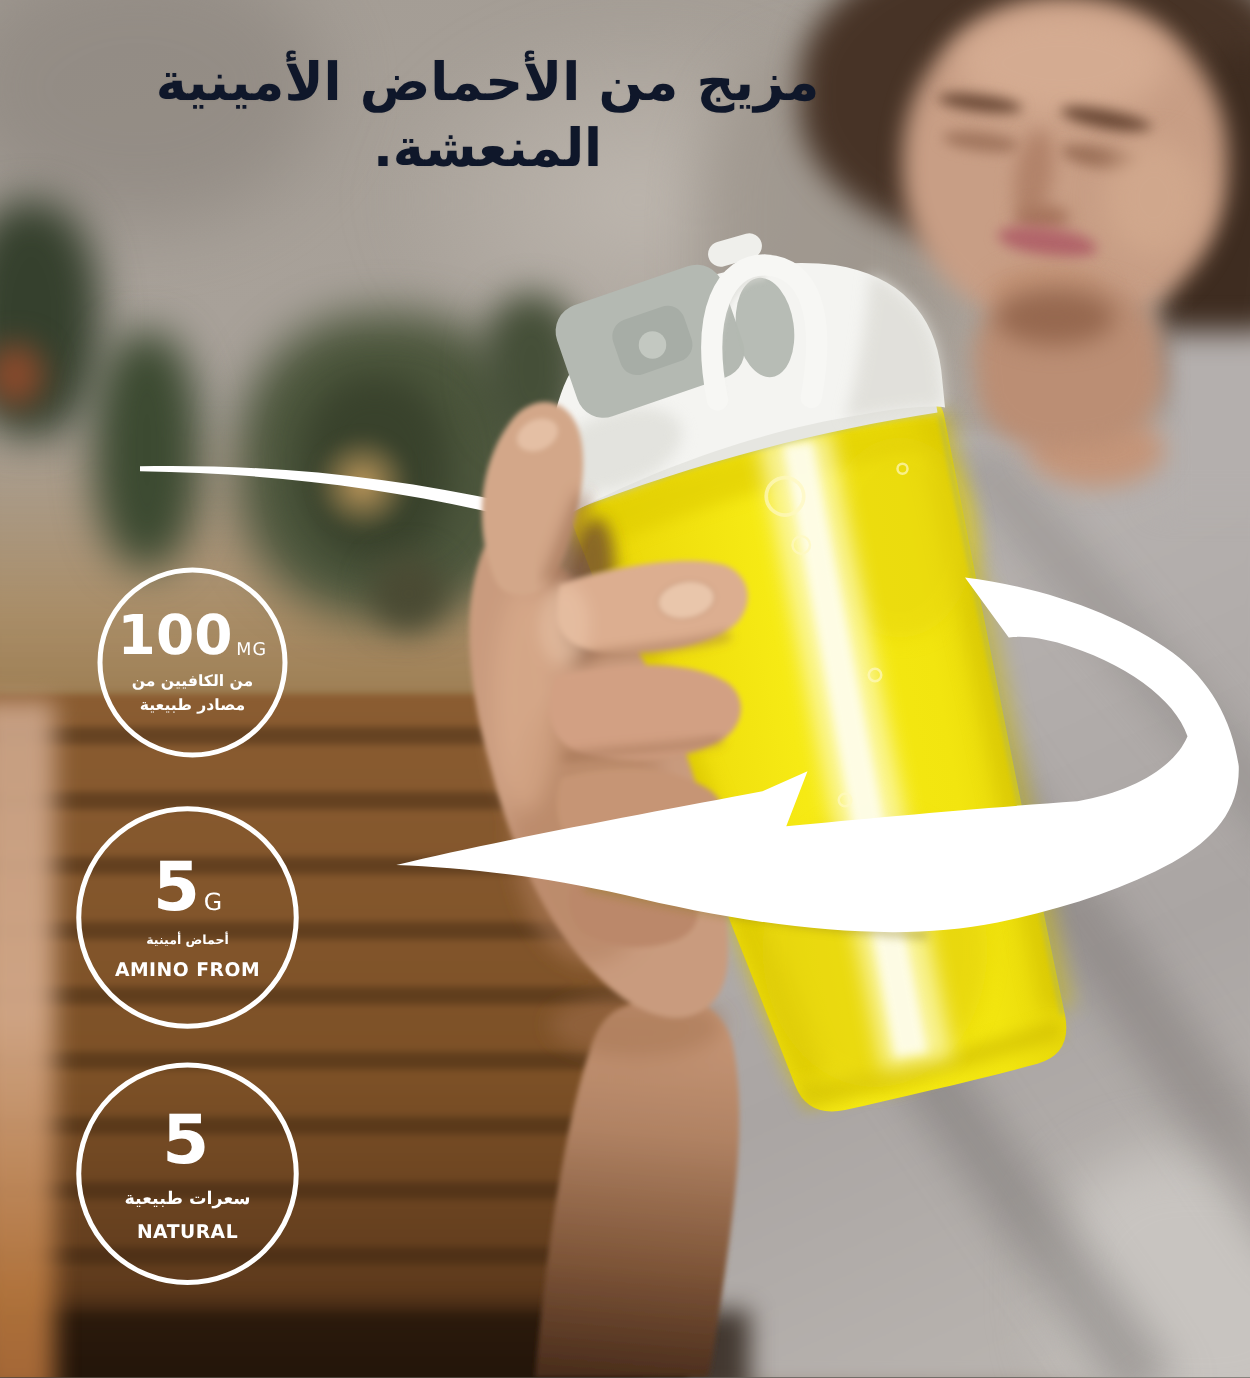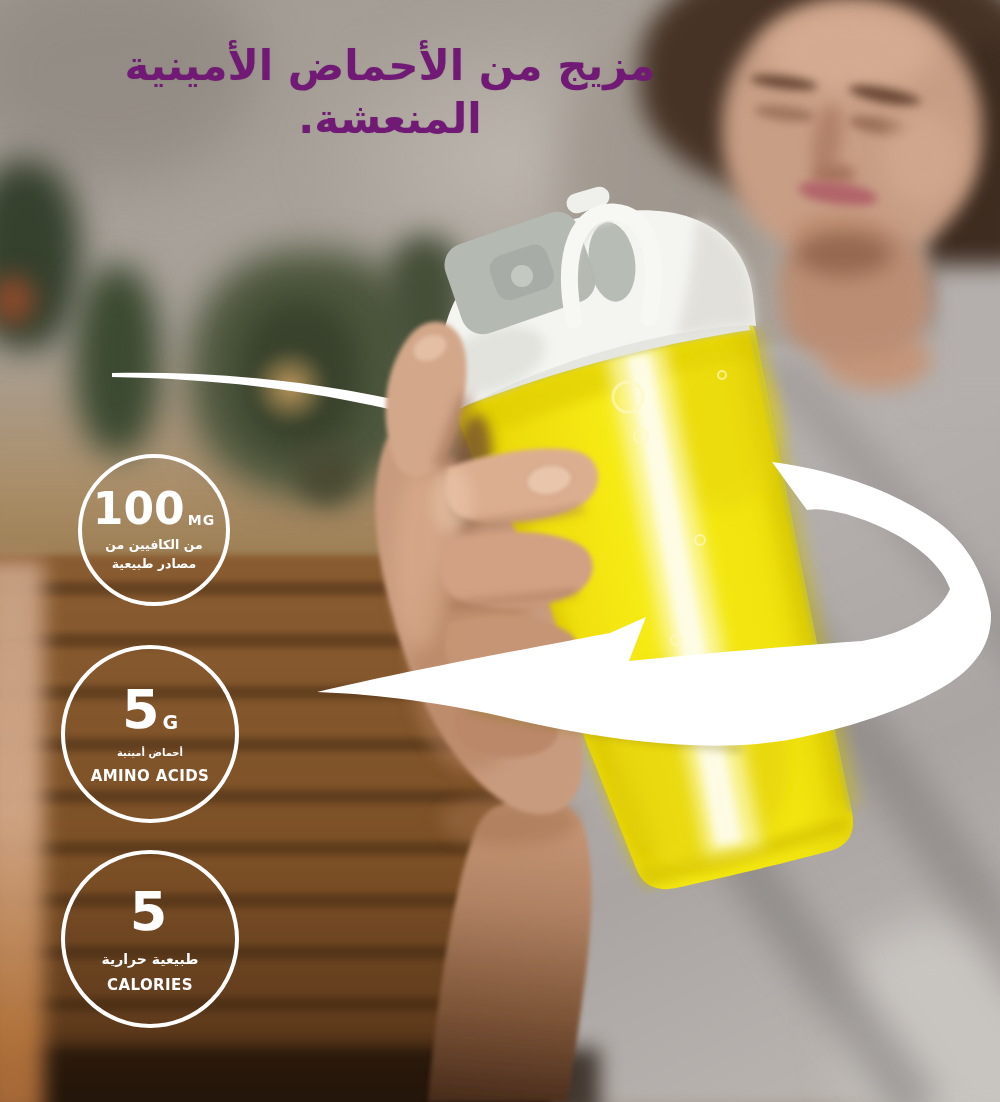--- a/index.html
+++ b/index.html
@@ -5,33 +5,33 @@
   html,body{margin:0;padding:0;background:#222;}
   *{box-sizing:border-box;}
   .stage{
     position:relative;width:1000px;height:1102px;overflow:hidden;
     background:#a49d95;
     font-family:"DejaVu Sans","Liberation Sans",sans-serif;
   }
   .abs{position:absolute;}
   .svg-layer{position:absolute;left:0;top:0;width:1000px;height:1102px;}
   
-  .headline{position:absolute;left:70px;top:40px;width:640px;text-align:center;color:#701a75;}
+  .headline{position:absolute;left:70px;top:40px;width:640px;text-align:center;color:#0f172a;}
   .headline .ar{direction:rtl;font-size:42px;font-weight:bold;line-height:1.25;
     text-shadow:0 0 2px rgba(0,0,0,0.08);}
   .headline .en{font-size:38px;font-weight:bold;line-height:1.2;margin-top:7px;letter-spacing:.5px;}
   
   .badge{
     position:absolute;border:4px solid #ffffff;border-radius:50%;
     display:flex;flex-direction:column;align-items:center;justify-content:center;
     color:#ffffff;text-align:center;
   }
   .b-valrow{display:flex;align-items:flex-end;justify-content:flex-end;line-height:1;}
   .b-val{font-weight:bold;}
-  .b-unit{font-weight:bold;margin-left:3px;}
+  .b-unit{font-weight:normal;margin-left:3px;}
   .b-ar{direction:rtl;font-weight:bold;}
   .b-en{font-weight:bold;}
   #badge-caffeine{left:78px;top:454px;width:152px;height:152px;}
   #badge-caffeine .b-val{font-size:44px;}
   #badge-caffeine .b-unit{font-size:14px;letter-spacing:1px;margin-bottom:4px;}
   #badge-caffeine .b-ar{font-size:12.5px;line-height:1.45;max-width:122px;margin-top:5px;}
   #badge-caffeine .b-en{font-size:13px;line-height:1.3;letter-spacing:.3px;max-width:118px;margin-top:8px;}
   #badge-amino{left:61px;top:645px;width:178px;height:178px;}
   #badge-amino .b-val{font-size:54px;}
   #badge-amino .b-unit{font-size:19px;margin-bottom:5px;}
@@ -227,25 +227,25 @@
     </div>
     <div class="b-ar">من الكافيين من مصادر طبيعية</div>
   </div>
 
   <div class="badge" id="badge-amino">
     <div class="b-valrow">
       <span class="b-val">5</span>
       <span class="b-unit">G</span>
     </div>
     <div class="b-ar">أحماض أمينية</div>
-    <div class="b-en">AMINO ACIDS</div>
+    <div class="b-en">AMINO FROM</div>
   </div>
 
   <div class="badge" id="badge-calories">
     <div class="b-valrow">
       <span class="b-val">5</span>
       <span class="b-unit"></span>
     </div>
-    <div class="b-ar">طبيعية حرارية</div>
-    <div class="b-en">CALORIES</div>
+    <div class="b-ar">سعرات طبيعية</div>
+    <div class="b-en">NATURAL</div>
   </div>
 
 </div>
 
 </body></html>

